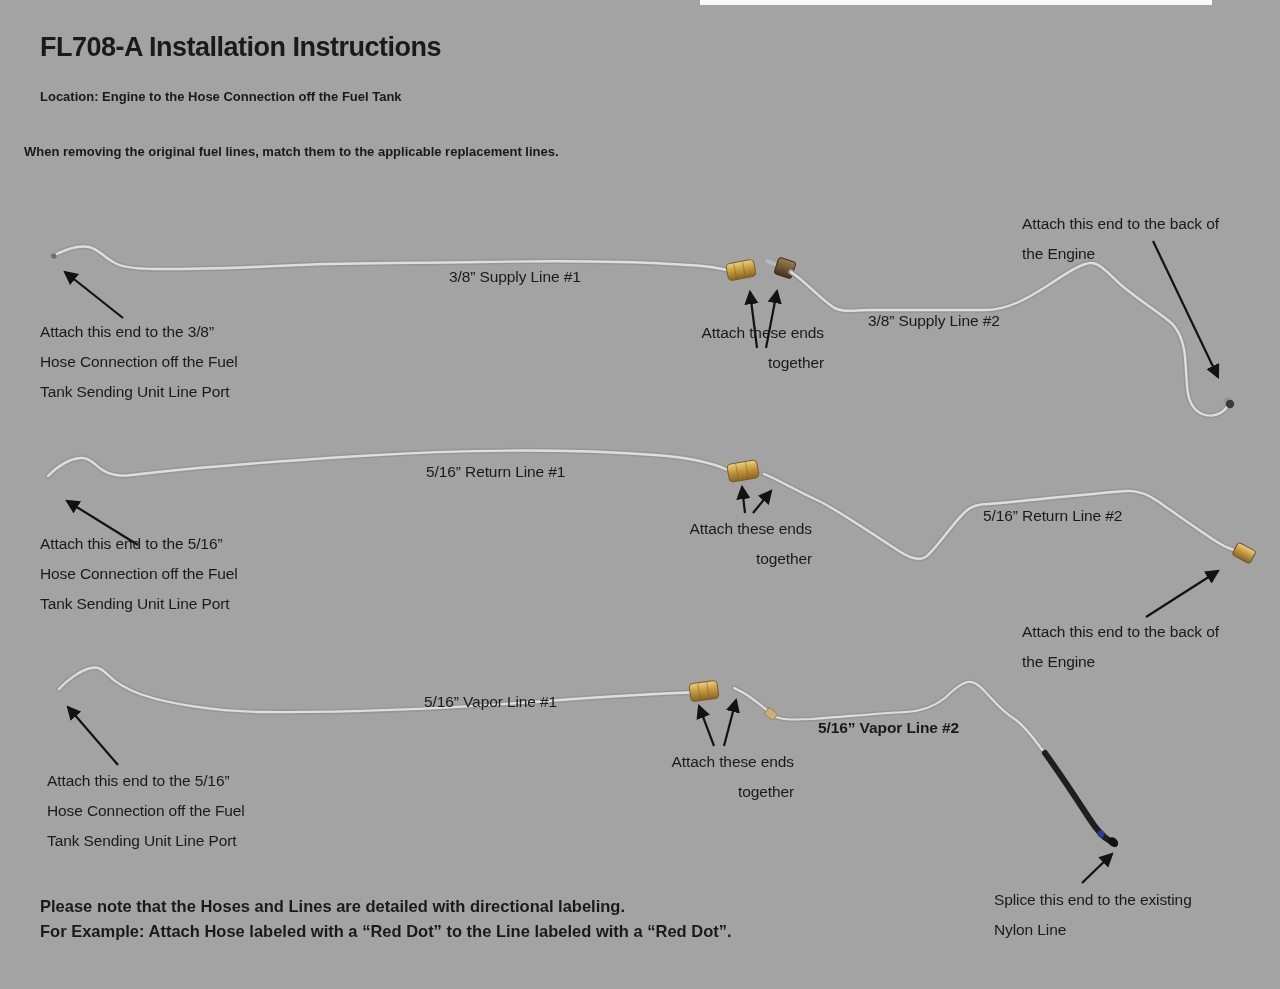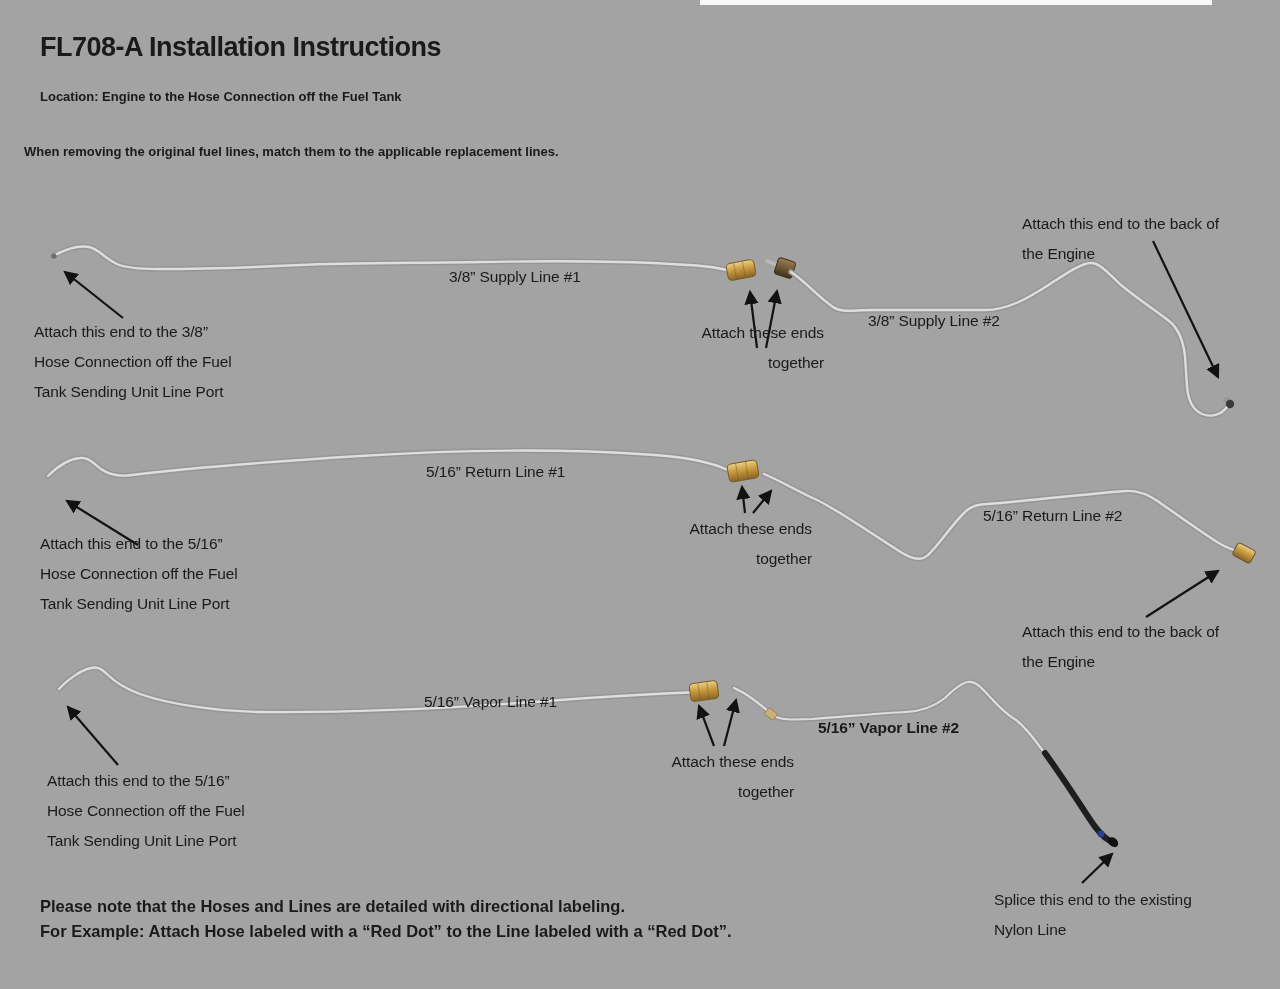--- a/index.html
+++ b/index.html
@@ -115,21 +115,21 @@
           <ellipse cx="0" cy="0" rx="5.5" ry="4.2" fill="#111111"></ellipse>
         </g>
     </g>
     <line x1="118" y1="765" x2="68" y2="707" stroke="#121212" stroke-width="2.2" marker-end="url(#ah)"></line>
     <line x1="714" y1="746" x2="699" y2="706" stroke="#121212" stroke-width="2.2" marker-end="url(#ah)"></line>
     <line x1="724" y1="746" x2="736" y2="700" stroke="#121212" stroke-width="2.2" marker-end="url(#ah)"></line>
     <line x1="1082" y1="883" x2="1112" y2="854" stroke="#121212" stroke-width="2.2" marker-end="url(#ah)"></line>
   </svg>
 
   <div class="abs lbl" style="left:449px;top:268px;">3/8” Supply Line #1</div>
-  <div class="abs ann" style="left:34px;top:317px;">Attach this end to the 3/8”
+  <div class="abs ann" style="left:40px;top:317px;">Attach this end to the 3/8”
 Hose Connection off the Fuel
 Tank Sending Unit Line Port</div>
   <div class="abs ann center" style="left:674px;top:318px;width:150px;">Attach these ends
 together</div>
   <div class="abs lbl" style="left:868px;top:312px;">3/8” Supply Line #2</div>
   <div class="abs ann" style="left:1022px;top:209px;">Attach this end to the back of
 the Engine</div>
 
   <div class="abs lbl" style="left:426px;top:463px;">5/16” Return Line #1</div>
   <div class="abs ann" style="left:40px;top:529px;">Attach this end to the 5/16”

